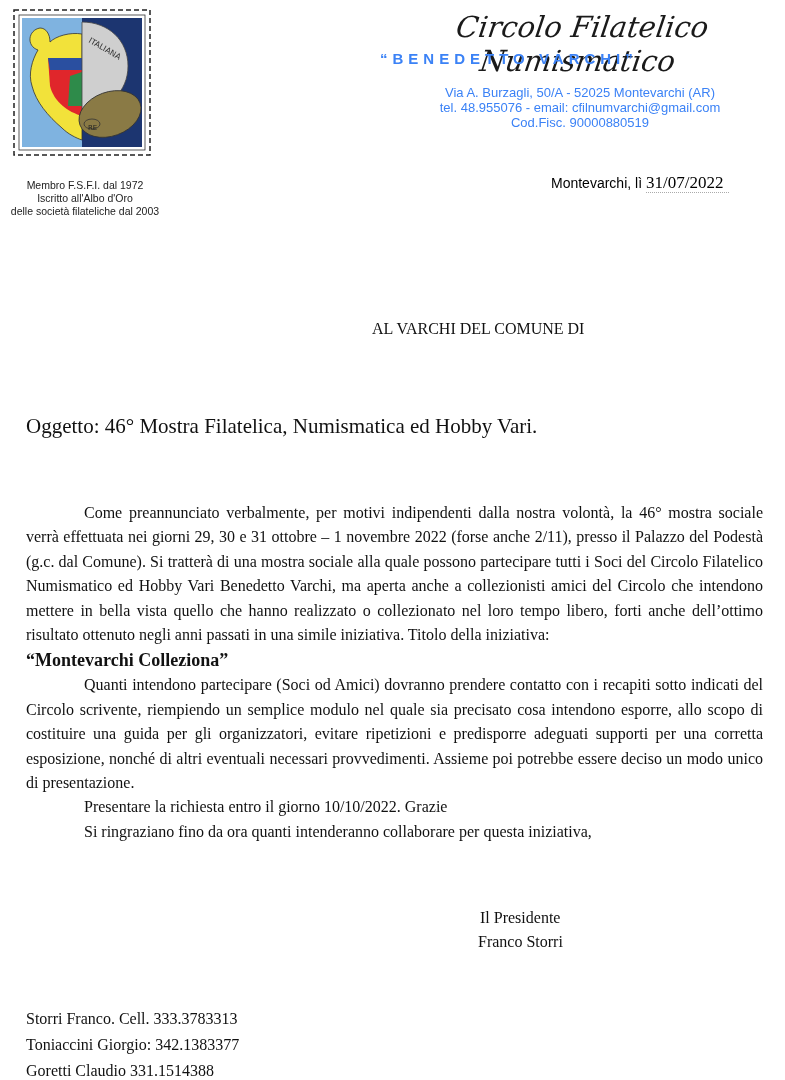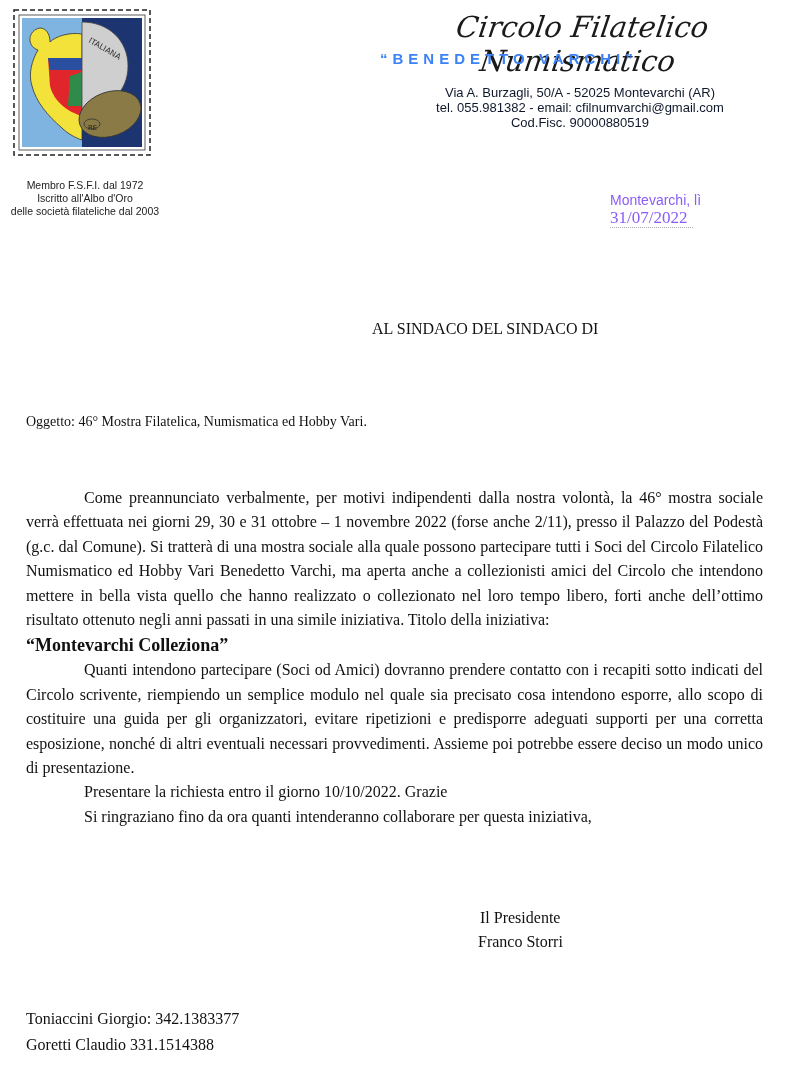--- a/index.html
+++ b/index.html
@@ -12,32 +12,32 @@
   .membership { position: absolute; left: 0; top: 179px; width: 170px; text-align: center;
     font-size: 10.5px; line-height: 13px; color: #222; }
 
   
   .org-title { position: absolute; left: 380px; top: 10px; width: 400px; text-align: center;
     font-family: "DejaVu Serif", serif; font-style: italic; font-size: 29px; color: #1a1a1a;
     letter-spacing: 0px; transform: skewX(-8deg); }
   .org-subtitle { position: absolute; left: 380px; top: 50px; width: 400px; text-align: left;
     font-size: 15px; font-weight: bold; letter-spacing: 5px; color: #3b82f6; }
   .contact { position: absolute; left: 380px; top: 85px; width: 400px; text-align: center;
-    font-size: 13px; line-height: 15px; color: #0f172a; }
-  .date-line { position: absolute; left: 610px; top: 173px; font-size: 14px; color: #8b5cf6; margin-top: 19px; }
+    font-size: 13px; line-height: 15px; color: #3b82f6; }
+  .date-line { position: absolute; left: 551px; top: 173px; font-size: 14px; color: #000000; }
   .date-line .date { font-family: "Liberation Serif", serif; font-size: 17px;
     border-bottom: 1px dotted #aaa; padding-right: 6px; }
 
   
   .recipient { position: absolute; left: 372px; top: 315px; font-size: 16px; line-height: 27px; }
   .recipient .spaced { letter-spacing: 6px; }
 
-  .subject { position: absolute; left: 26px; top: 414px; font-size: 14px; }
+  .subject { position: absolute; left: 26px; top: 414px; font-size: 21px; }
 
-  .body { position: absolute; left: 26px; top: 486px; width: 737px; font-size: 16px; line-height: 24.4px; }
+  .body { position: absolute; left: 26px; top: 501px; width: 737px; font-size: 16px; line-height: 24.4px; }
   .body p { margin: 0; text-align: justify; }
   .indent { text-indent: 58px; }
   .title-line { text-align: right; font-weight: bold; font-size: 18px; line-height: 26px; }
 
   .signature { position: absolute; left: 480px; top: 906px; font-size: 16px; line-height: 24px; width: 100px; }
   .signature .name { margin-left: -2px; }
 
   .contacts-list { position: absolute; left: 26px; top: 1006px; font-size: 16px; line-height: 26px; }
 </style>
 </head>
@@ -76,44 +76,45 @@
 <div class="membership sans">
   <div>Membro F.S.F.I. dal 1972</div>
   <div>Iscritto all'Albo d'Oro</div>
   <div>delle società filateliche dal 2003</div>
 </div>
 
 <div class="org-title">Circolo Filatelico Numismatico</div>
 <div class="org-subtitle sans">“BENEDETTO VARCHI”</div>
 <div class="contact sans">
   <div>Via A. Burzagli, 50/A - 52025 Montevarchi (AR)</div>
-  <div>tel. 055.981382 - email: cfilnumvarchi@gmail.com</div>
+  <div>tel. 48.955076 - email: cfilnumvarchi@gmail.com</div>
   <div>Cod.Fisc. 90000880519</div>
 </div>
 
 <div class="date-line sans">
   <span>Montevarchi, lì</span>
   <span class="date">31/07/2022</span>
 </div>
 
 <div class="recipient serif">
-  <div>AL SINDACO DEL SINDACO DI</div>
+  <div>AL VARCHI DEL COMUNE DI</div>
 </div>
 
 <div class="subject serif">Oggetto: 46° Mostra Filatelica, Numismatica ed Hobby Vari.</div>
 
 <div class="body serif">
   <p class="indent">Come preannunciato verbalmente, per motivi indipendenti dalla nostra volontà, la 46° mostra sociale verrà effettuata nei giorni 29, 30 e 31 ottobre – 1 novembre 2022 (forse anche 2/11), presso il Palazzo del Podestà (g.c. dal Comune). Si tratterà di una mostra sociale alla quale possono partecipare tutti i Soci del Circolo Filatelico Numismatico ed Hobby Vari Benedetto Varchi, ma aperta anche a collezionisti amici del Circolo che intendono mettere in bella vista quello che hanno realizzato o collezionato nel loro tempo libero, forti anche dell’ottimo risultato ottenuto negli anni passati in una simile iniziativa. Titolo della iniziativa:</p>
   <p class="title-line">“Montevarchi Colleziona”</p>
   <p class="indent">Quanti intendono partecipare (Soci od Amici) dovranno prendere contatto con i recapiti sotto indicati del Circolo scrivente, riempiendo un semplice modulo nel quale sia precisato cosa intendono esporre, allo scopo di costituire una guida per gli organizzatori, evitare ripetizioni e predisporre adeguati supporti per una corretta esposizione, nonché di altri eventuali necessari provvedimenti. Assieme poi potrebbe essere deciso un modo unico di presentazione.</p>
   <p class="indent">Presentare la richiesta entro il giorno 10/10/2022. Grazie</p>
   <p class="indent">Si ringraziano fino da ora quanti intenderanno collaborare per questa iniziativa,</p>
 </div>
 
 <div class="signature serif">
   <div>Il Presidente</div>
   <div class="name">Franco Storri</div>
 </div>
 
 <div class="contacts-list serif">
+  <div>Storri Franco. Cell. 333.3783313</div>
   <div>Toniaccini Giorgio: 342.1383377</div>
   <div>Goretti Claudio 331.1514388</div>
 </div>
 
 </body></html>

